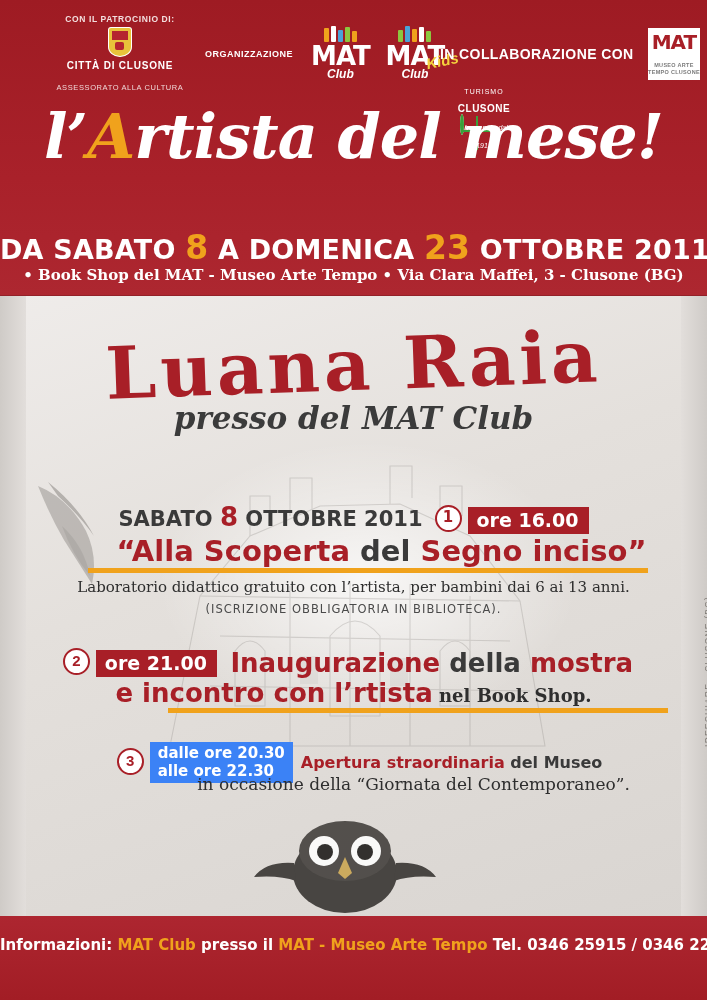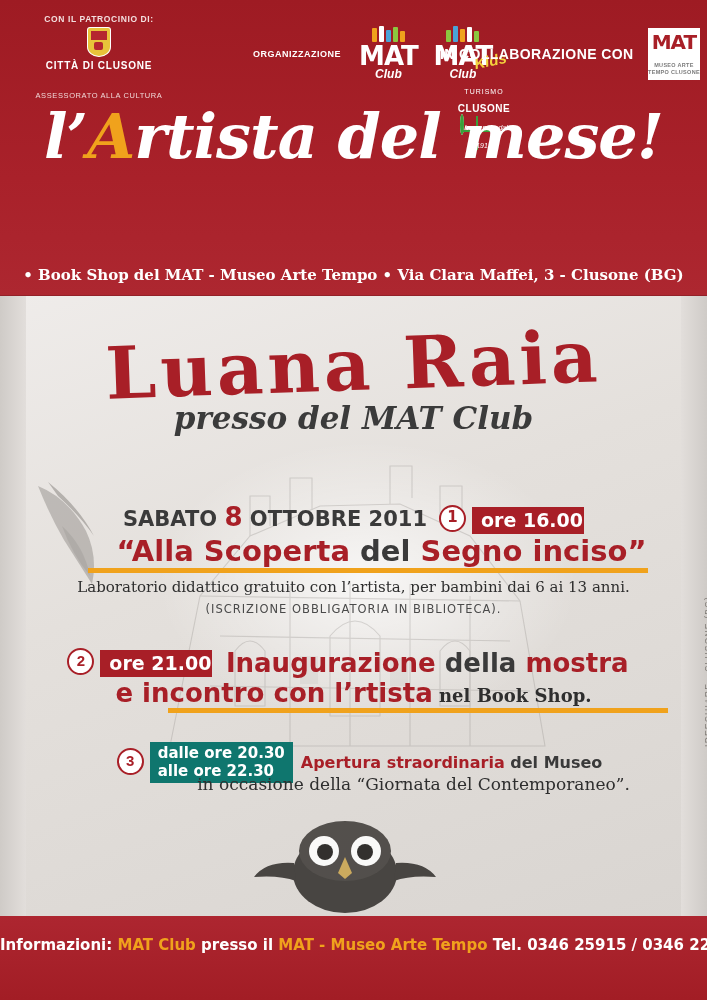--- a/index.html
+++ b/index.html
@@ -38,21 +38,21 @@
   .logos {
     position: absolute;
     left: 0; top: 0;
     width: 707px;
     height: 100px;
     display: flex;
     align-items: flex-start;
     color: #ffffff;
   }
   .logo-block { position: absolute; }
-  .patro { left: 19px; top: 14px; width: 160px; text-align: center; }
+  .patro { left: 40px; top: 14px; width: 160px; text-align: center; }
   .patro .caption-top {
     font-size: 8.5px; letter-spacing: 0.6px; font-weight: bold; color: #f3dede;
     margin-bottom: 3px;
   }
   .crest {
     width: 22px; height: 28px; margin: 0 auto 3px auto;
     background: #e8c33a;
     border: 1px solid #ffffff;
     border-radius: 3px 3px 50% 50% / 3px 3px 34% 34%;
     position: relative;
@@ -65,27 +65,27 @@
   .crest::after {
     content: "";
     position: absolute; left: 6px; top: 14px; width: 9px; height: 8px;
     background: #b5262f; border-radius: 2px;
   }
   .patro .city {
     font-size: 10px; font-weight: bold; letter-spacing: 0.8px; color: #ffffff;
     line-height: 1.25;
   }
   .patro .dept {
-    font-size: 7.5px; letter-spacing: 0.6px; color: #f0d7d7; margin-top: 18px;
+    font-size: 7.5px; letter-spacing: 0.6px; color: #f0d7d7; margin-top: 10px;
   }
 
   .orga { left: 205px; top: 26px; }
   .orga .lbl {
     font-size: 9px; font-weight: bold; letter-spacing: 0.5px; color: #ffffff;
-    display: inline-block; vertical-align: middle; margin-right: 8px; margin-left: 48px;
+    display: inline-block; vertical-align: middle; margin-right: 8px;
   }
   .matclub-logo {
     display: inline-block; vertical-align: middle; position: relative;
     width: 70px; height: 56px; text-align: center;
   }
   .matclub-logo .tines {
     position: absolute; left: 50%; transform: translateX(-50%); top: 0;
     width: 48px; height: 16px;
     display: flex; justify-content: center; gap: 2px; align-items: flex-end;
   }
@@ -272,21 +272,21 @@
     color: #a81f27; font-size: 15px; font-weight: bold;
     text-align: center; vertical-align: middle;
     margin: 0 6px 3px 12px;
     background: #ffffff;
   }
   .tag-red {
     display: inline-block;
     background: #a81f27; color: #ffffff;
     font-family: "DejaVu Sans", sans-serif;
     font-weight: bold; font-size: 19px;
-    padding: 2px 1px 3px 9px;
+    padding: 2px 10px 3px 9px;
     vertical-align: middle;
   }
   .ev1-title {
     position: absolute; left: 0; top: 238px; width: 707px;
     text-align: center;
     font-family: "DejaVu Sans", sans-serif;
     font-weight: bold; font-size: 29px; color: #3a3a3a;
     white-space: nowrap;
     padding-left: 28px;
   }
@@ -334,21 +334,21 @@
     font-size: 18px; color: #2e2e2e; font-weight: bold;
   }
 
   
   .ev3-row {
     position: absolute; left: 0; top: 446px; width: 707px;
     text-align: center; white-space: nowrap;
   }
   .tag-red-2line {
     display: inline-block;
-    background: #0f766e; color: #ffffff;
+    background: #3b82f6; color: #ffffff;
     font-family: "DejaVu Sans", sans-serif;
     font-weight: bold; font-size: 15px; line-height: 1.18;
     padding: 3px 8px;
     vertical-align: middle;
     text-align: left;
   }
   .ev3-text {
     font-family: "DejaVu Sans", sans-serif;
     font-weight: bold; font-size: 16px; color: #a81f27;
     vertical-align: middle; margin-left: 8px; text-align: center;
@@ -434,20 +434,23 @@
           <span class="t3">insieme</span>
           <span class="t4">dal 1913</span>
         </span>
       </div>
     </div>
 
     <div class="headline">
       <span>l’</span><span class="accent">A</span><span>rtista del mese!</span>
     </div>
 
+    <div class="date-line">
+      <span>DA SABATO </span><span class="big">8</span><span> A DOMENICA </span><span class="big">23</span><span> OTTOBRE 2011</span>
+    </div>
 
     <div class="venue-line">• Book Shop del MAT - Museo Arte Tempo • Via Clara Maffei, 3 - Clusone (BG)</div>
   </div>
 
   <div class="body-area">
     <div class="bg-texture"></div>
 
     <svg class="castle" viewBox="0 0 430 400">
       <g fill="none" stroke="#8e8a86" stroke-width="1.1" opacity="0.85">
         <path d="M30 360 L60 210 L110 150 L180 120 L260 118 L330 150 L380 215 L405 360 Z"></path>

